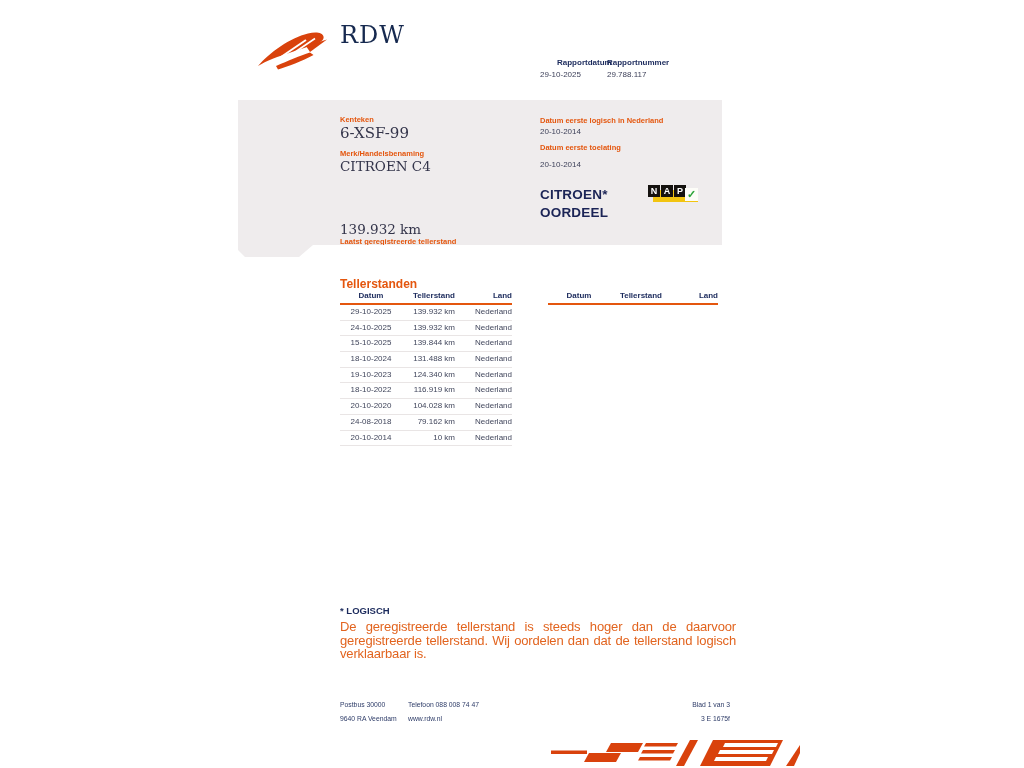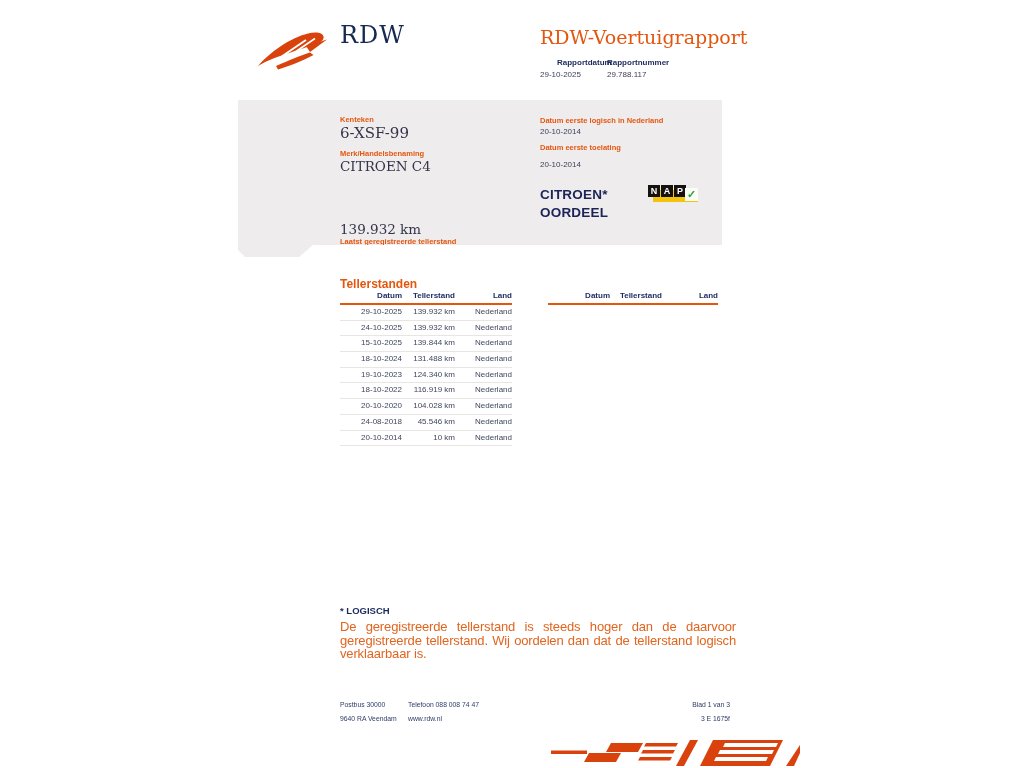--- a/index.html
+++ b/index.html
@@ -32,21 +32,21 @@
   .nap-check{position:absolute;left:37px;top:3px;width:13px;height:13px;background:#fdfdf8;
              color:#2ea53a;font-size:11px;font-weight:bold;text-align:center;line-height:13px;}
 
   
   .tbl-title{font-size:12px;font-weight:bold;color:#e4560e;}
   .tbl{width:172px;}
   .t-head{display:grid;grid-template-columns:62px 53px 57px;font-size:8px;font-weight:bold;
           color:#1b2a5c;padding-bottom:3px;border-bottom:2px solid #e4560e;}
   .t-row{display:grid;grid-template-columns:62px 53px 57px;font-size:8px;color:#41465c;
          height:14.7px;line-height:14.7px;border-bottom:1px solid #e9e5e5;}
-  .c0{text-align:right;}
+  .c0{text-align:center;}
   .c1{text-align:right;}
   .c2{text-align:right;}
 
   
   .fn-title{font-size:9.5px;font-weight:bold;color:#1b2a5c;}
   .fn-body{font-size:13px;letter-spacing:-0.15px;color:#e2641f;line-height:13.5px;
            width:396px;text-align:justify;}
 
   
   .foot{font-size:6.8px;color:#2e3c68;}
@@ -61,21 +61,20 @@
 
   <svg class="abs" style="left:256px;top:25px;" width="74" height="46" viewBox="0 0 74 46">
     <path d="M2 41 C14 27 34 13 52 8.5 C60 6.5 66.5 7.5 67.5 11.5 C68.5 15 64 18 57 20 L36 27 C22 31.5 10 36 2 41 Z" fill="#d9420c"></path>
     <path d="M50 21 L71 14.5 L54 27 Z" fill="#d9420c"></path>
     <path d="M20 41 C32 36 44 30.5 54 27.5 L57.5 30 C46 36 32 41.5 22 44.5 Z" fill="#d9420c"></path>
     <path d="M22 34 L50 15" stroke="#ffffff" stroke-width="2" fill="none"></path>
     <path d="M34 30.5 L59 13.5" stroke="#ffffff" stroke-width="1.6" fill="none"></path>
   </svg>
   <div class="abs wordmark" style="left:340px;top:21px;">RDW</div>
 
-  <div class="abs report-title" style="left:540px;top:26px;">RDW-Voertuigrapport</div>
   <div class="abs hdr-label" style="left:540px;top:58px;padding-left:17px;">Rapportdatum</div>
   <div class="abs hdr-value" style="left:540px;top:70px;">29-10-2025</div>
   <div class="abs hdr-label" style="left:607px;top:58px;">Rapportnummer</div>
   <div class="abs hdr-value" style="left:607px;top:70px;">29.788.117</div>
 
   <div class="abs graybox">
 
     <div class="abs olabel" style="left:102px;top:15px;">Kenteken</div>
     <div class="abs serifval kenteken" style="left:102px;top:24px;">6-XSF-99</div>
     <div class="abs olabel" style="left:102px;top:49px;">Merk/Handelsbenaming</div>
@@ -140,21 +139,21 @@
           <span class="c1">116.919 km</span>
           <span class="c2">Nederland</span>
         </div>
         <div class="t-row">
           <span class="c0">20-10-2020</span>
           <span class="c1">104.028 km</span>
           <span class="c2">Nederland</span>
         </div>
         <div class="t-row">
           <span class="c0">24-08-2018</span>
-          <span class="c1">45.546 km</span>
+          <span class="c1">79.162 km</span>
           <span class="c2">Nederland</span>
         </div>
         <div class="t-row">
           <span class="c0">20-10-2014</span>
           <span class="c1">10 km</span>
           <span class="c2">Nederland</span>
         </div>
       </div>
   </div>
 

